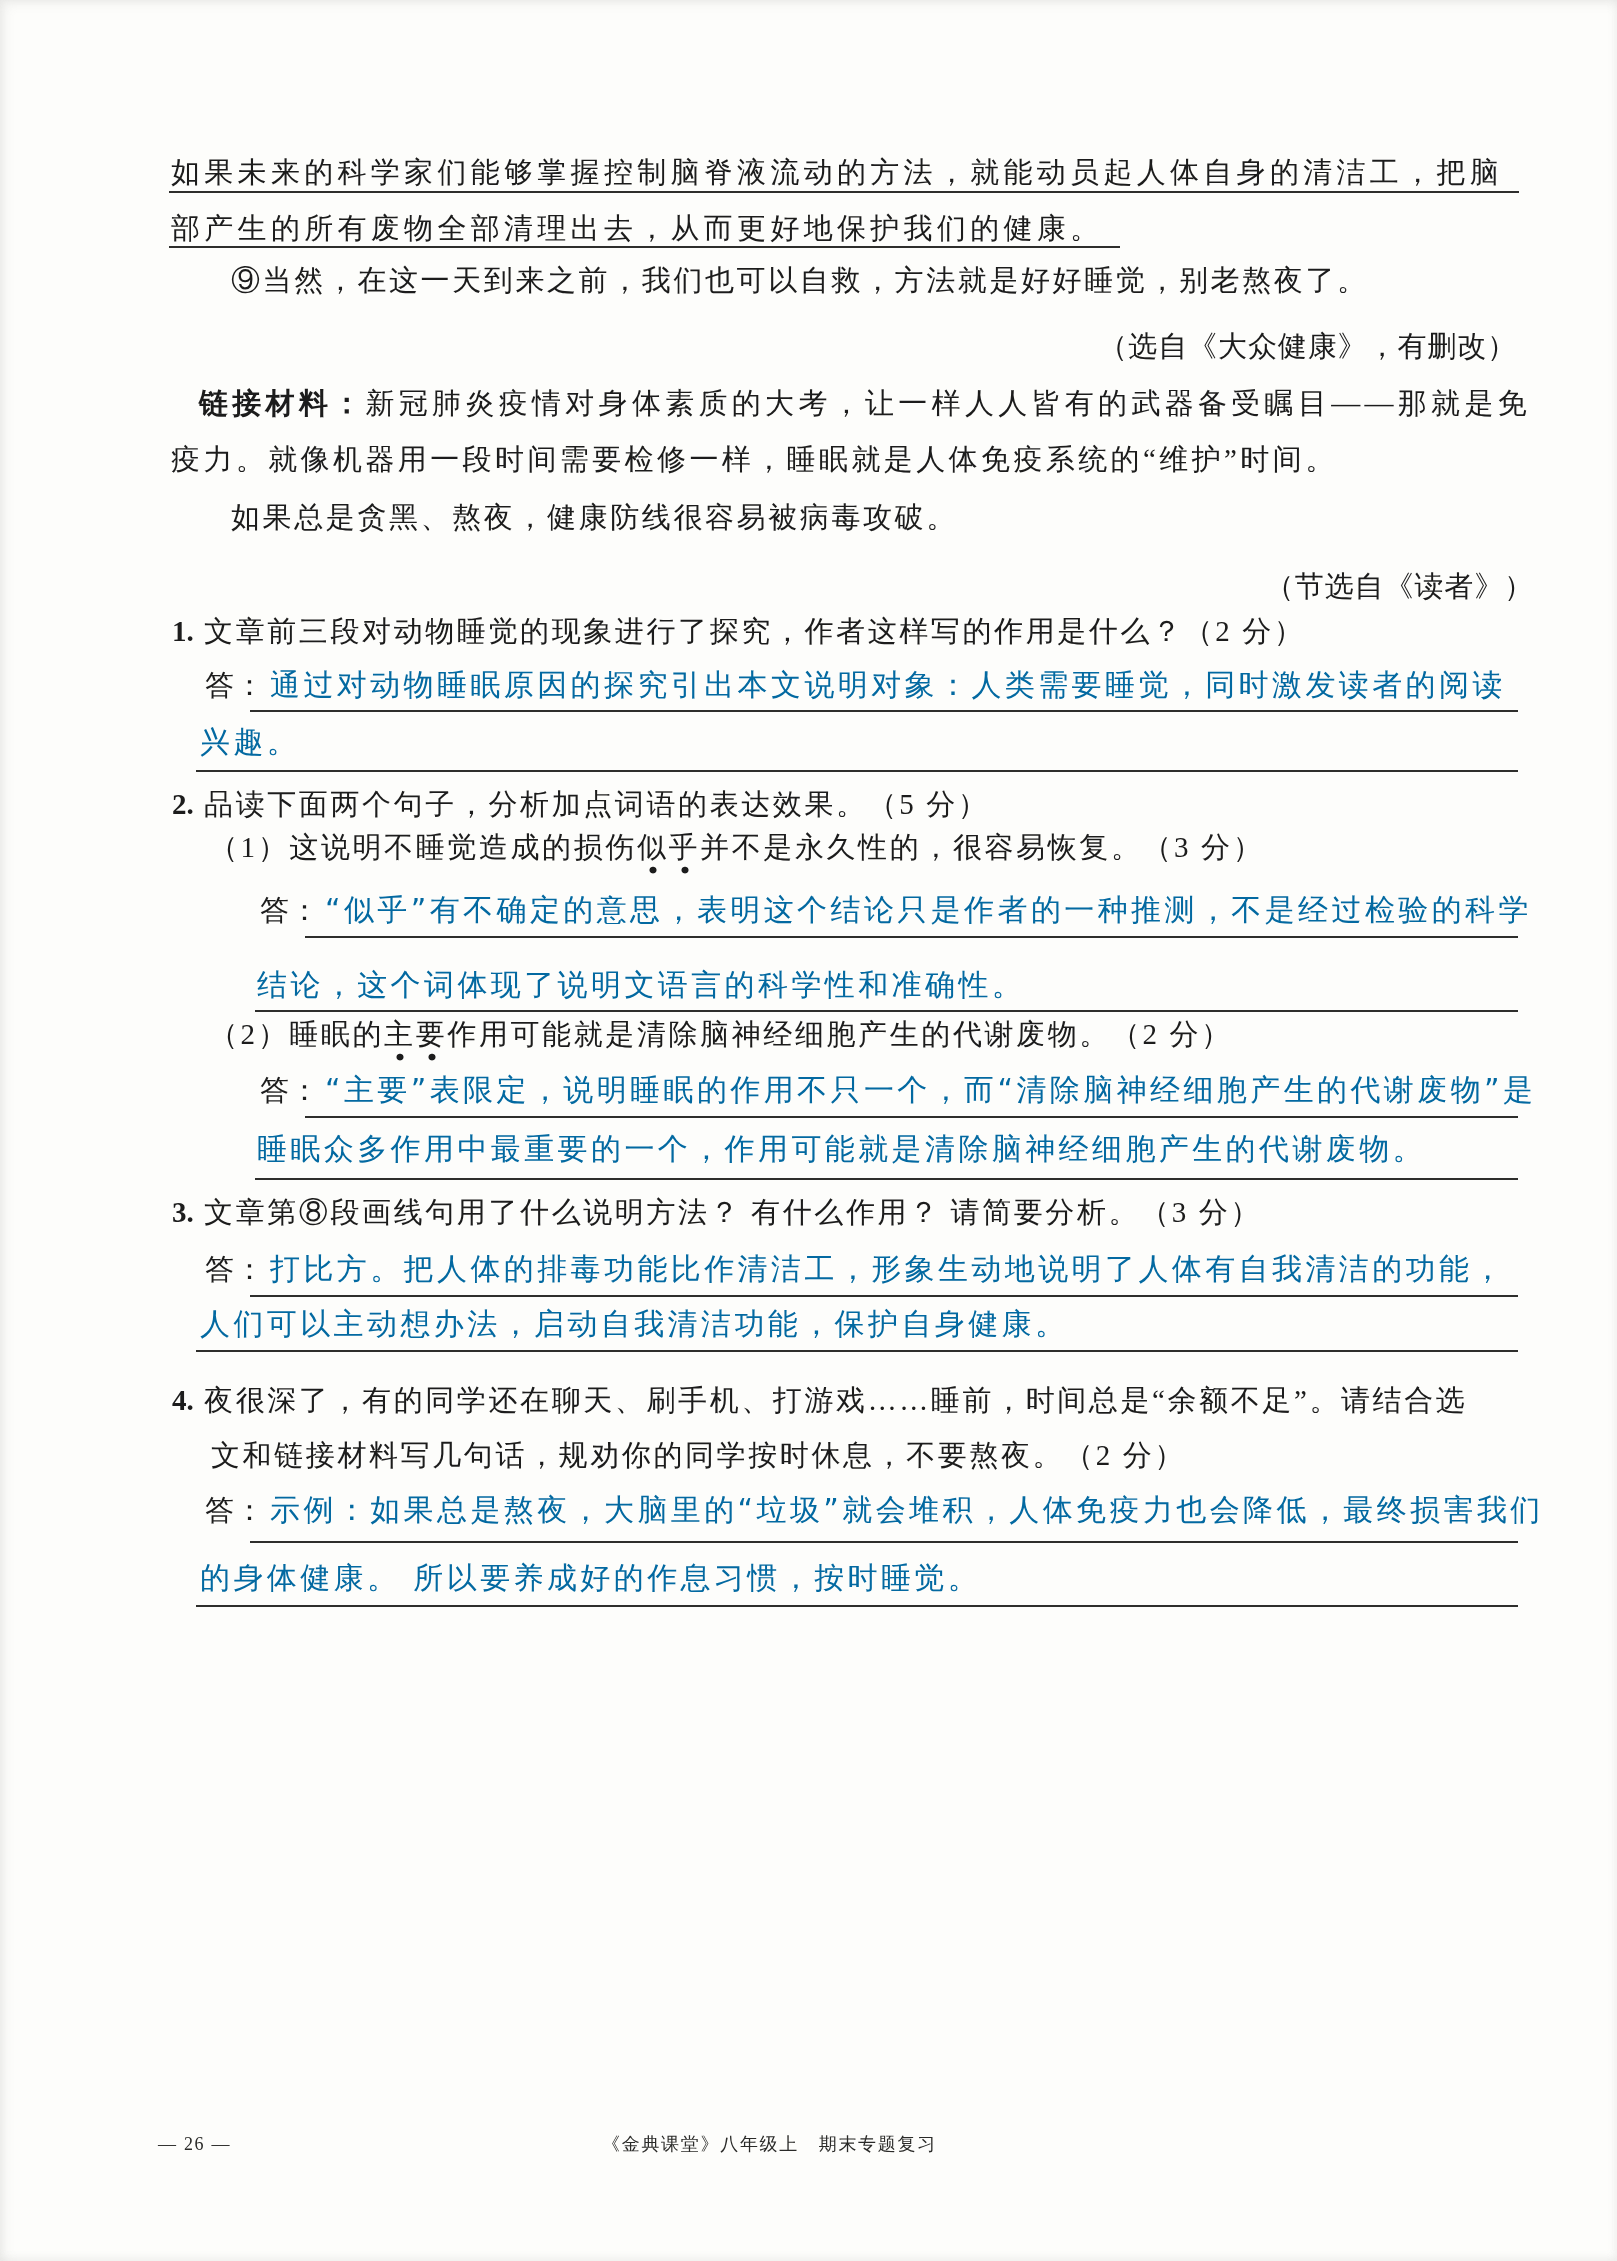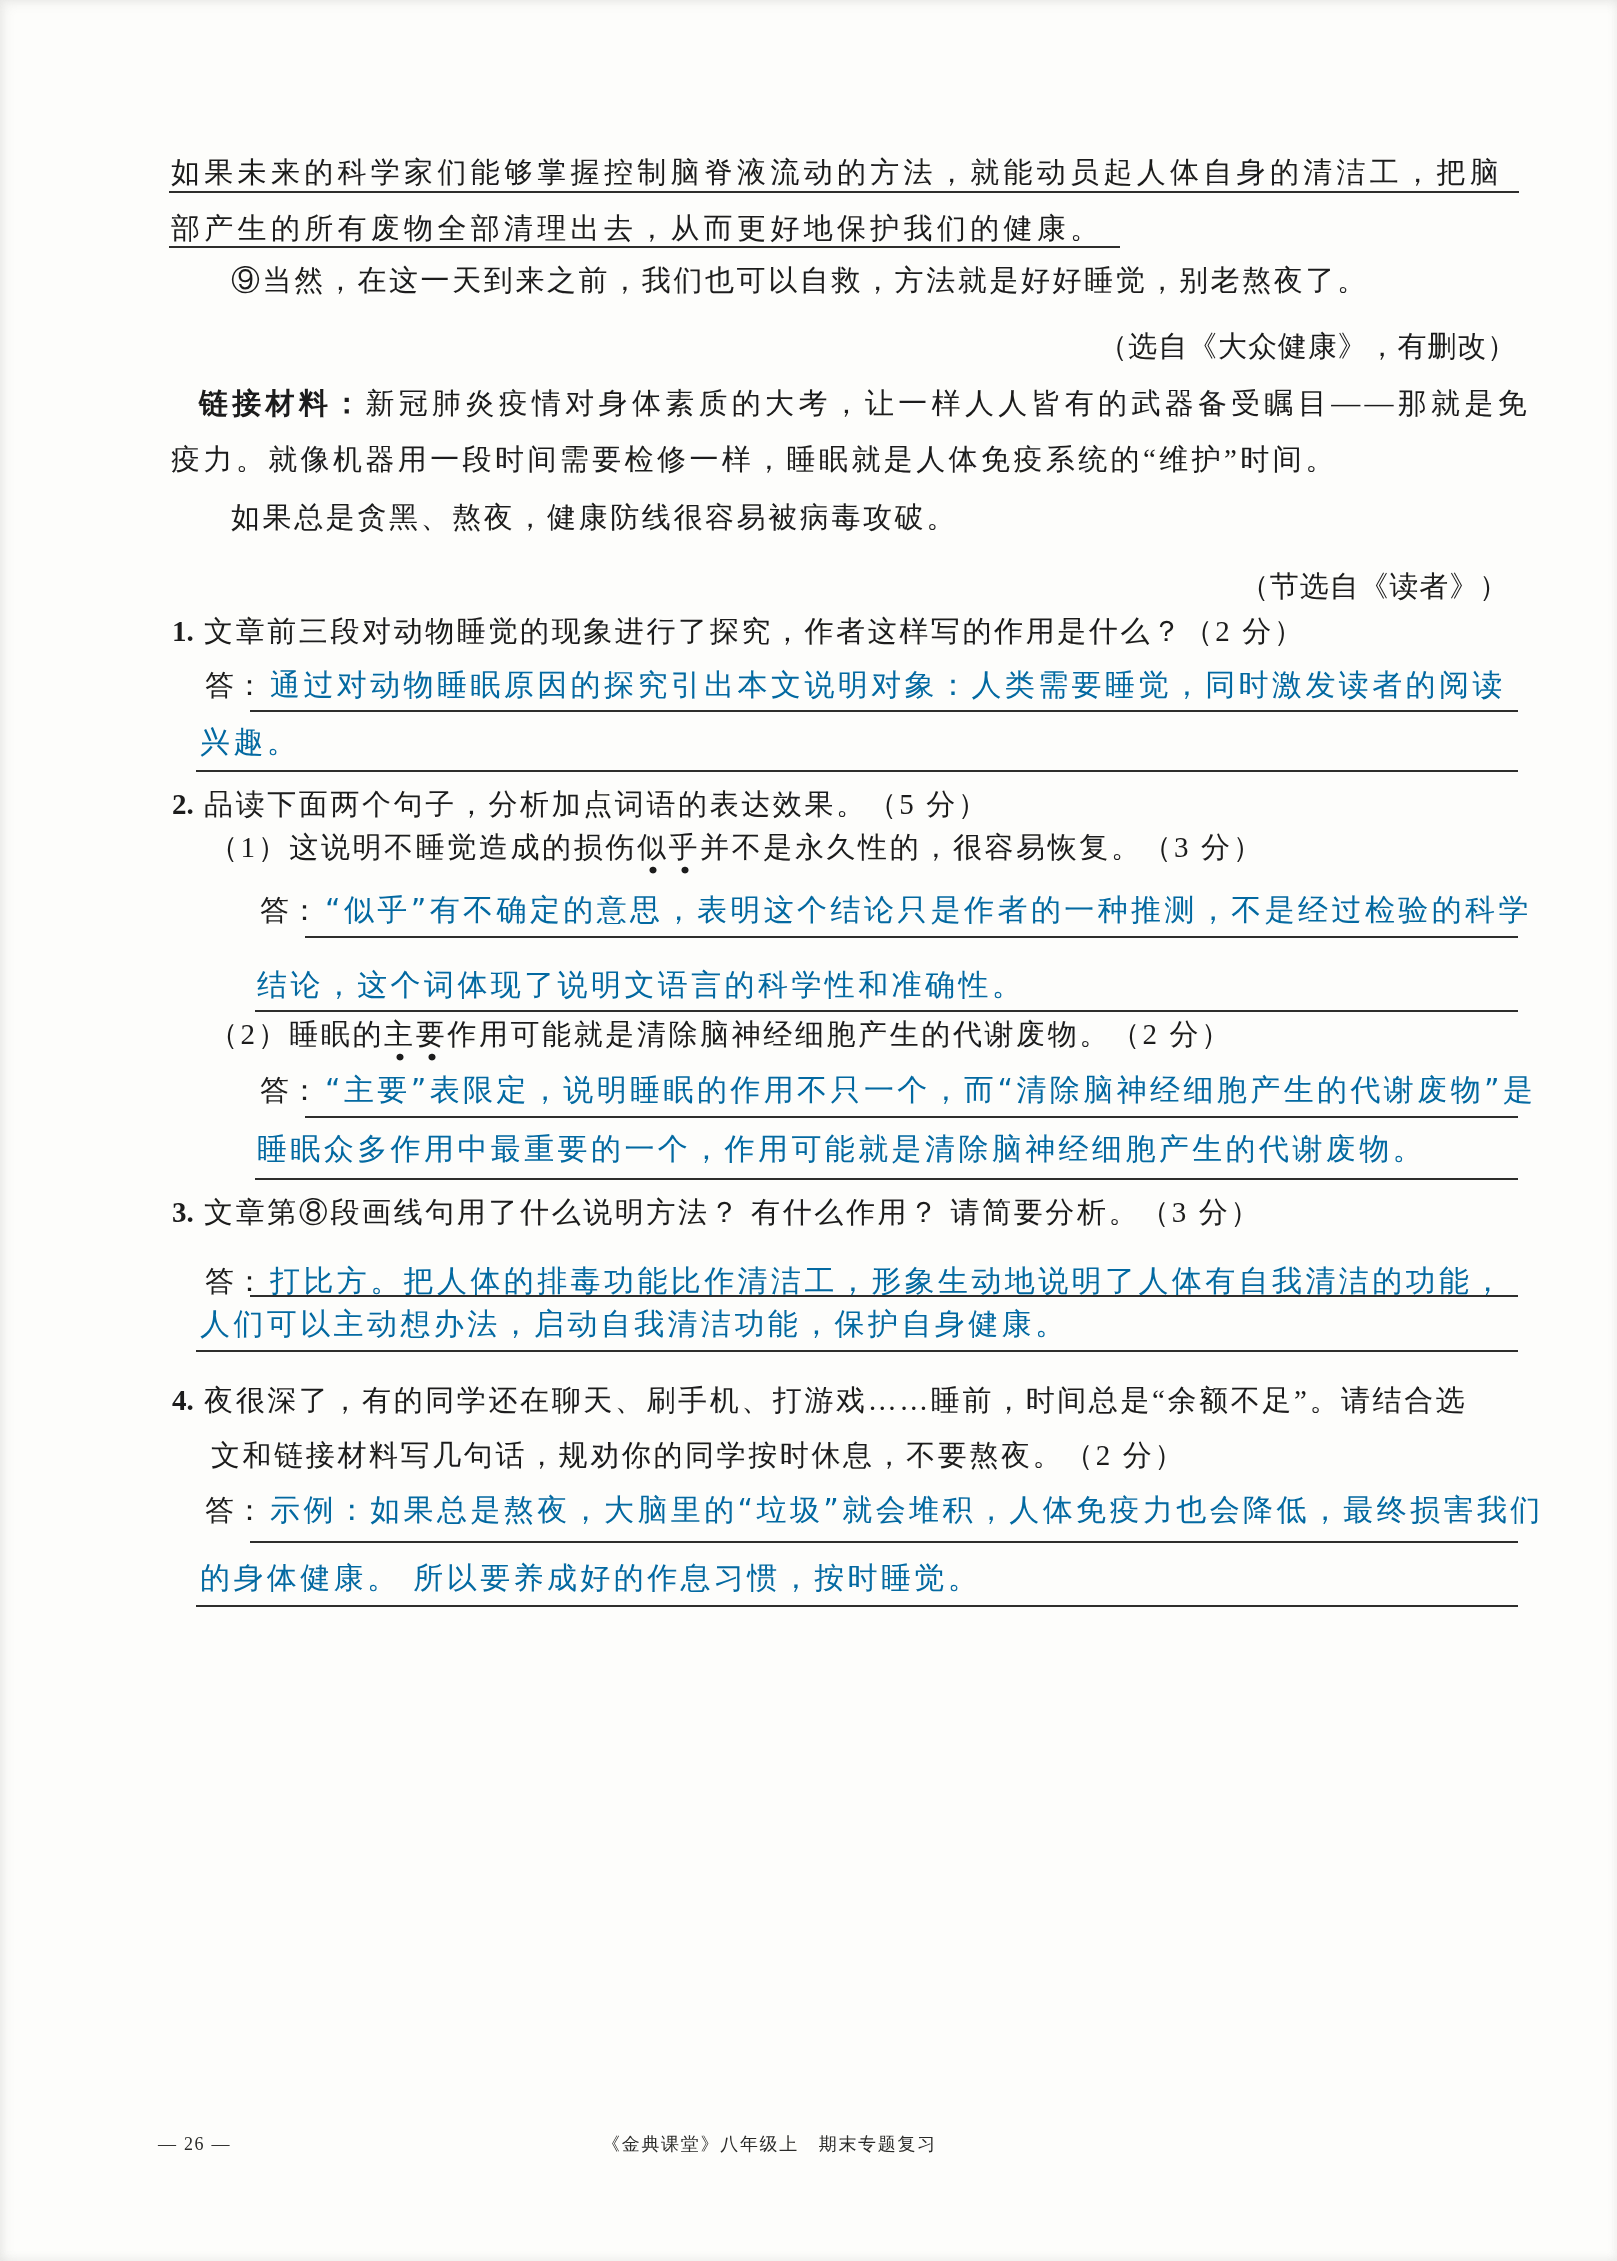--- a/index.html
+++ b/index.html
@@ -42,21 +42,21 @@
 <div class="rule" style="left:169px;top:191px;width:1350px;"></div>
 <div class="ln just5" style="left:171px;top:209px;">部产生的所有废物全部清理出去，从而更好地保护我们的健康。</div>
 <div class="rule" style="left:169px;top:246px;width:951px;"></div>
 
 <div class="ln" style="left:231px;top:261px;">⑨当然，在这一天到来之前，我们也可以自救，方法就是好好睡觉，别老熬夜了。</div>
 <div class="ln src" style="right:101px;top:327px;">（选自《大众健康》，有删改）</div>
 
 <div class="ln just5" style="left:171px;top:384px;"><span class="blabel">链接材料：</span><span>新冠肺炎疫情对身体素质的大考，让一样人人皆有的武器备受瞩目——那就是免</span></div>
 <div class="ln just4" style="left:171px;top:440px;">疫力。就像机器用一段时间需要检修一样，睡眠就是人体免疫系统的“维护”时间。</div>
 <div class="ln" style="left:231px;top:498px;">如果总是贪黑、熬夜，健康防线很容易被病毒攻破。</div>
-<div class="ln src" style="right:109px;top:567px;">（节选自《读者》）</div>
+<div class="ln src" style="right:84px;top:567px;">（节选自《读者》）</div>
 
 <div class="ln" style="left:172px;top:612px;"><span class="qnum">1.</span><span>文章前三段对动物睡觉的现象进行了探究，作者这样写的作用是什么？（2 分）</span></div>
 <div class="ln" style="left:205px;top:666px;"><span class="anslabel">答：</span><span class="red">通过对动物睡眠原因的探究引出本文说明对象：人类需要睡觉，同时激发读者的阅读</span></div>
 <div class="rule" style="left:250px;top:710px;width:1268px;"></div>
 <div class="ln red" style="left:200px;top:723px;">兴趣。</div>
 <div class="rule" style="left:196px;top:770px;width:1322px;"></div>
 
 <div class="ln" style="left:172px;top:785px;"><span class="qnum">2.</span><span>品读下面两个句子，分析加点词语的表达效果。（5 分）</span></div>
 
 <div class="ln" style="left:209px;top:828px;text-align:right;"><span>（1）这说明不睡觉造成的损伤</span><span class="emph">似乎</span><span>并不是永久性的，很容易恢复。（3 分）</span></div>
@@ -65,21 +65,21 @@
 <div class="ln red" style="left:257px;top:966px;">结论，这个词体现了说明文语言的科学性和准确性。</div>
 <div class="rule" style="left:255px;top:1010px;width:1263px;"></div>
 
 <div class="ln" style="left:209px;top:1015px;"><span>（2）睡眠的</span><span class="emph">主要</span><span>作用可能就是清除脑神经细胞产生的代谢废物。（2 分）</span></div>
 <div class="ln" style="left:260px;top:1071px;"><span class="anslabel">答：</span><span class="red">“主要”表限定，说明睡眠的作用不只一个，而“清除脑神经细胞产生的代谢废物”是</span></div>
 <div class="rule" style="left:305px;top:1116px;width:1213px;"></div>
 <div class="ln red" style="left:257px;top:1130px;">睡眠众多作用中最重要的一个，作用可能就是清除脑神经细胞产生的代谢废物。</div>
 <div class="rule" style="left:255px;top:1178px;width:1263px;"></div>
 
 <div class="ln" style="left:172px;top:1193px;"><span class="qnum">3.</span><span>文章第⑧段画线句用了什么说明方法？ 有什么作用？ 请简要分析。（3 分）</span></div>
-<div class="ln" style="left:205px;top:1250px;margin-top:12px;"><span class="anslabel">答：</span><span class="red">打比方。把人体的排毒功能比作清洁工，形象生动地说明了人体有自我清洁的功能，</span></div>
+<div class="ln" style="left:205px;top:1250px;"><span class="anslabel">答：</span><span class="red">打比方。把人体的排毒功能比作清洁工，形象生动地说明了人体有自我清洁的功能，</span></div>
 <div class="rule" style="left:250px;top:1295px;width:1268px;"></div>
 <div class="ln red" style="left:200px;top:1305px;">人们可以主动想办法，启动自我清洁功能，保护自身健康。</div>
 <div class="rule" style="left:196px;top:1350px;width:1322px;"></div>
 
 <div class="ln" style="left:172px;top:1381px;"><span class="qnum">4.</span><span>夜很深了，有的同学还在聊天、刷手机、打游戏……睡前，时间总是“余额不足”。请结合选</span></div>
 <div class="ln" style="left:211px;top:1436px;">文和链接材料写几句话，规劝你的同学按时休息，不要熬夜。（2 分）</div>
 <div class="ln" style="left:205px;top:1491px;"><span class="anslabel">答：</span><span class="red">示例：如果总是熬夜，大脑里的“垃圾”就会堆积，人体免疫力也会降低，最终损害我们</span></div>
 <div class="rule" style="left:250px;top:1541px;width:1268px;"></div>
 <div class="ln red" style="left:200px;top:1559px;">的身体健康。 所以要养成好的作息习惯，按时睡觉。</div>
 <div class="rule" style="left:196px;top:1605px;width:1322px;"></div>

